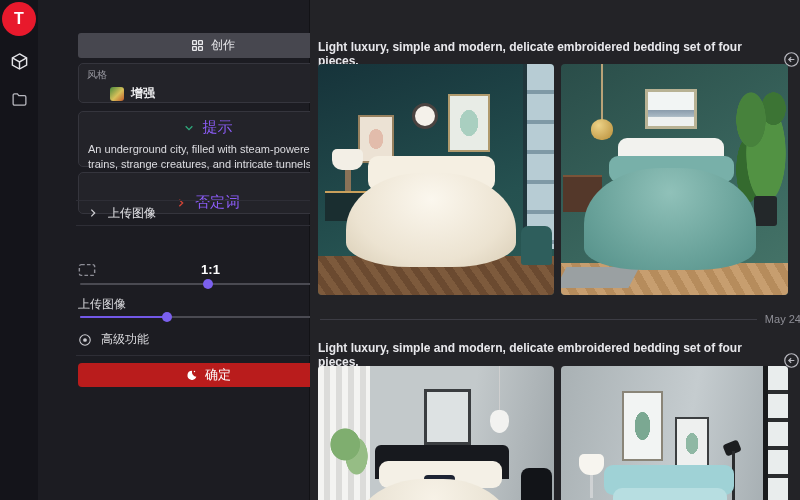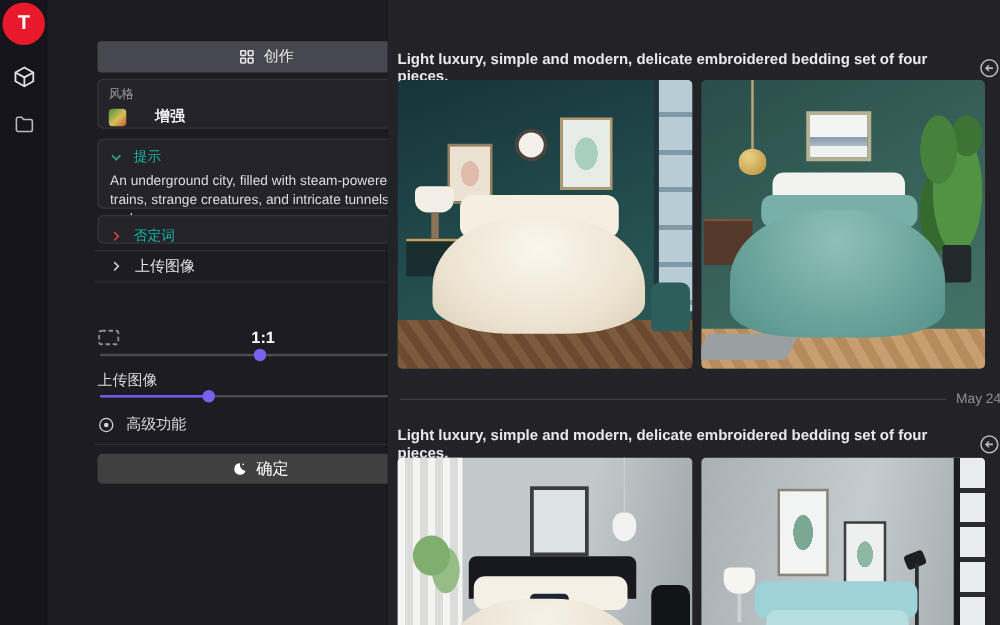--- a/index.html
+++ b/index.html
@@ -22,29 +22,29 @@
   .tabs { position:absolute; left:40px; top:33px; width:260px; height:25px; display:flex; gap:4px; }
   .tab { flex:1; display:flex; align-items:center; gap:7px; padding-left:10px; border-radius:3px;
     background:#28282e; color:#e9e9ec; font-size:12px; cursor:pointer; }
   .tab.active { background:#47474f;justify-content:center; }
   .tab svg { flex:0 0 auto; }
 
   .box { position:absolute; left:40px; width:260px; background:#232329;
     border:1px solid #35353d; border-radius:5px; }
   .box-style { top:63px; height:40px; padding:4px 8px; }
   .style-label { font-size:10px; color:#9a9aa2; }
-  .style-row { display:flex; align-items:center; gap:23px; margin-top:3px; }
+  .style-row { display:flex; align-items:center; gap:7px; margin-top:3px;margin-left:23px; }
   .style-thumb { width:14px; height:14px; border-radius:3px;
     background:linear-gradient(135deg,#4a8a3c,#d8c05a 55%,#c05a2a); }
   .style-name { font-size:12px; font-weight:bold; color:#f0f0f2; flex:1; }
 
   .box-prompt { top:111px; height:56px; padding:6px 9px; }
-  .sec-head { display:flex; align-items:center; gap:9px; font-size:11px; color:#14b8a6; }
+  .sec-head { display:flex; align-items:center; gap:9px; font-size:15px; color:#8b5cf6;justify-content:center; }
   .prompt-text { margin-top:5px; font-size:11px; line-height:15px; color:#dcdce0; }
-  .box-negative { top:172px; height:23px; padding:8px 9px; }
+  .box-negative { top:172px; height:23px; padding:20px 9px; }
 
   .upload-row { position:absolute; left:38px; top:200px; width:272px; height:26px;
     border-top:1px solid #2e2e36; border-bottom:1px solid #2e2e36;
     display:flex; align-items:center; gap:10px; padding:0 11px 0 12px;
     font-size:12px; color:#e4e4e8; cursor:pointer; }
   .upload-row .grow { flex:1; }
 
   .settings-head { position:absolute; left:40px; top:230px; width:260px; display:flex;
     align-items:center; gap:9px; font-size:12px; color:#e4e4e8; }
   .ratio-row { position:absolute; left:40px; top:255px; width:260px; height:22px;
@@ -56,27 +56,27 @@
   .slider .thumb { position:absolute; top:0; width:10px; height:10px; border-radius:50%; background:#7b60ee; }
   .sl-ratio { top:279px; } .sl-count { top:312px; }
   .count-row { position:absolute; left:40px; top:296px; width:260px; display:flex;
     font-size:12px; color:#dadade; }
   .count-row .cnt-label { flex:1; }
   .count-row .cnt-value { font-weight:bold; color:#ffffff; font-size:13px; }
   .adv-row { position:absolute; left:40px; top:331px; width:260px; display:flex;
     align-items:center; gap:9px; font-size:12px; color:#dadade; cursor:pointer; }
   .panel-split { position:absolute; left:38px; top:355px; width:272px; height:1px; background:#2e2e36; }
   .confirm-btn { position:absolute; left:40px; top:363px; width:260px; height:24px;
-    border:none; border-radius:4px; background:#404040; color:#fff; font-size:13px;
+    border:none; border-radius:4px; background:#b91c1c; color:#fff; font-size:13px;
     display:flex; align-items:center; justify-content:center; gap:7px; cursor:pointer;
     font-family:"Liberation Sans", sans-serif; }
 
   
   .main { position:absolute; left:310px; top:0; width:490px; height:500px; background:#232327; }
-  .prompt-row { position:absolute; left:8px; display:flex; align-items:center; gap:12px;
+  .prompt-row { position:absolute; left:8px; display:flex; align-items:flex-end; gap:12px;
     font-size:12px; font-weight:600; color:#e8e8ec; }
   .pr1 { top:40px; } .pr2 { top:341px; }
   .reuse { width:17px; height:17px; color:#b9b9c0; cursor:pointer; display:flex; }
 
   .tiles { position:absolute; display:flex; gap:7px; }
   .ti1 { left:8px; top:64px; } .ti2 { left:8px; top:366px; }
   .tile { position:relative; width:236px; height:231px; border-radius:4px; overflow:hidden; cursor:pointer; }
   .tile.narrow { width:227px; }
   .tile > div { position:absolute; }
 

